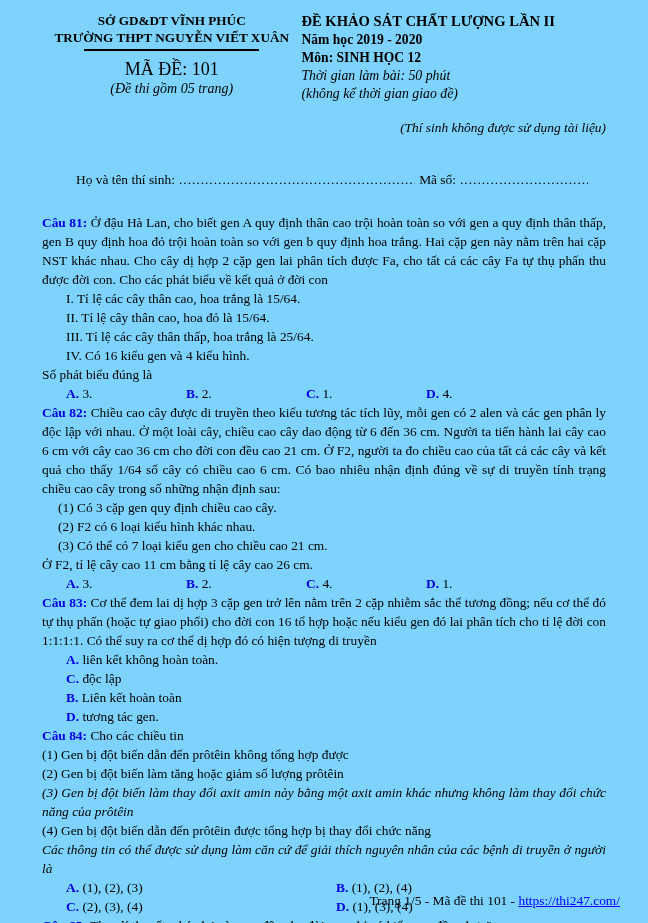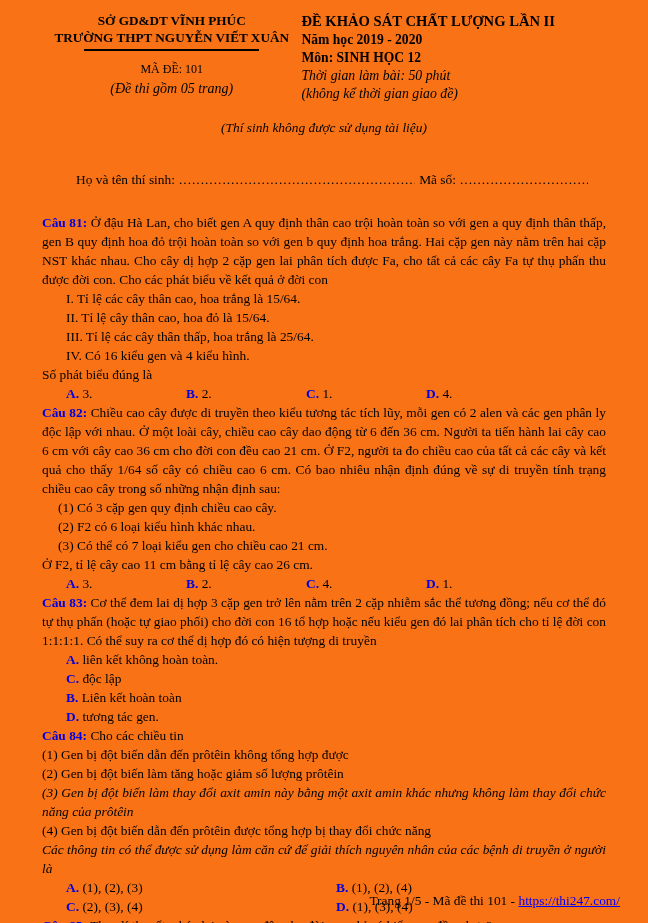--- a/index.html
+++ b/index.html
@@ -1,33 +1,33 @@
 <!DOCTYPE html>
 <html><head>
 <meta charset="utf-8">
 <style>
   * { margin:0; padding:0; box-sizing:border-box; }
   html,body { background:#ffffff; }
   .page {
-    width:648px; height:923px; position:relative; background:#f97316;
+    width:648px; height:923px; position:relative; background:#7dd3fc;
     font-family:"Liberation Serif","DejaVu Serif",serif;
     font-size:13.4px; line-height:19px; color:#000;
     padding:12px 42px 8px 42px; overflow:hidden;
   }
   .hdr { display:flex; }
   .hdr-left { width:46%; text-align:center; }
   .hdr-right { width:54%; text-align:left; }
   .school-line { font-weight:bold; font-size:13.2px; line-height:17px; }
   .hdr-rule { width:175px; border-bottom:2px solid #000; margin:3px auto 8px auto; }
-  .exam-code { font-size:12px; margin-top:4px; line-height:20px; }
+  .exam-code { font-size:18px; margin-top:4px; line-height:20px; }
   .pages-note { font-style:italic; font-size:14px; line-height:19px; }
   .exam-title { font-weight:bold; font-size:14.6px; line-height:19px; }
   .exam-sub { font-weight:bold; font-size:13.6px; line-height:18px; }
   .exam-it { font-style:italic; font-size:13.8px; line-height:18px; }
-  .notice { text-align:center; font-style:italic; margin-top:15px; }
+  .notice { text-align:right; font-style:italic; margin-top:15px; }
   .student-line { display:flex; align-items:flex-end; margin:33px 18px 0 34px; white-space:nowrap; }
   .dots { overflow:hidden; white-space:nowrap; display:inline-block; letter-spacing:1px; }
   .dots-name { width:218px; flex:1 1 auto; margin:0 4px; }
   .dots-code { width:128px; margin-left:4px; }
   .qs { margin-top:24px; }
   .qpara { text-align:justify; }
   .qlabel { color:#0000e0; font-weight:bold; }
   .indent24 { padding-left:24px; }
   .indent16 { padding-left:16px; }
   .just { text-align:justify;font-style:italic; }

